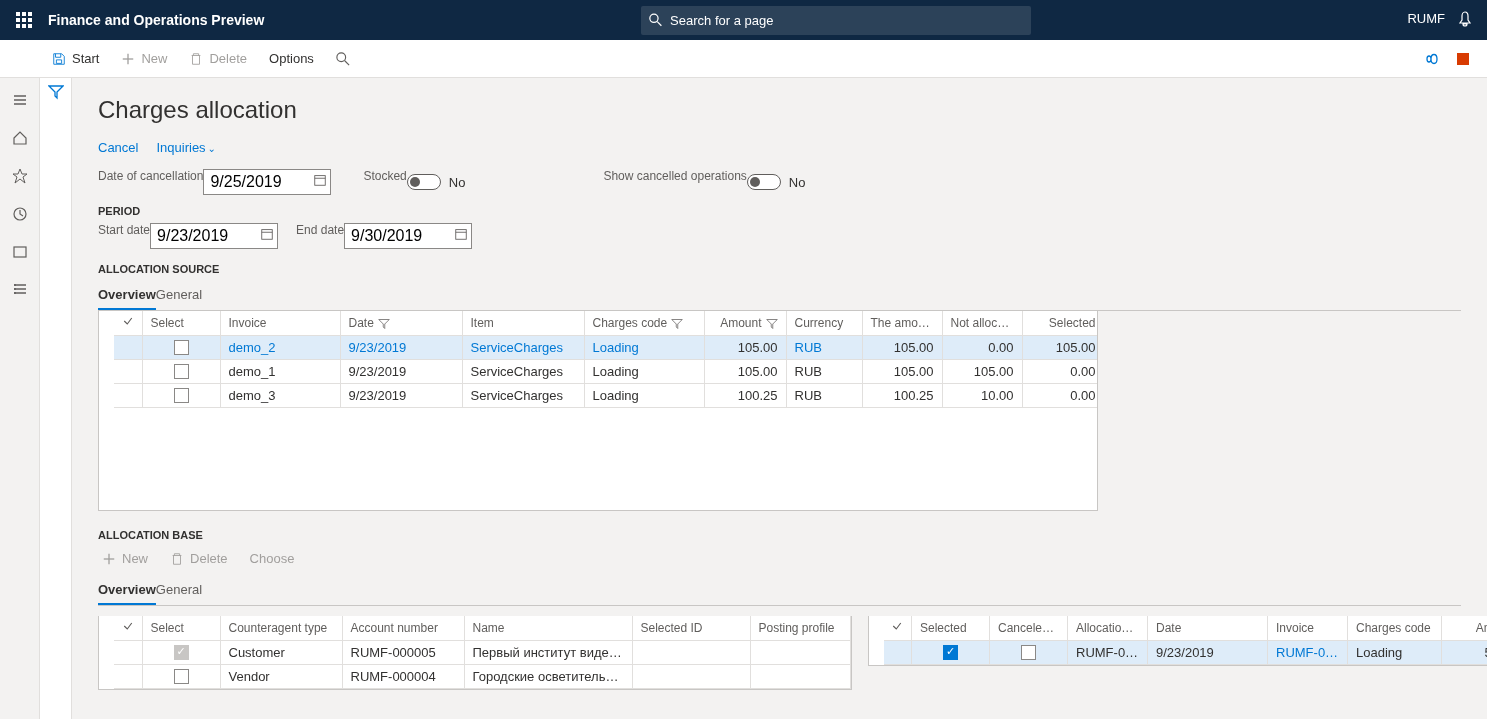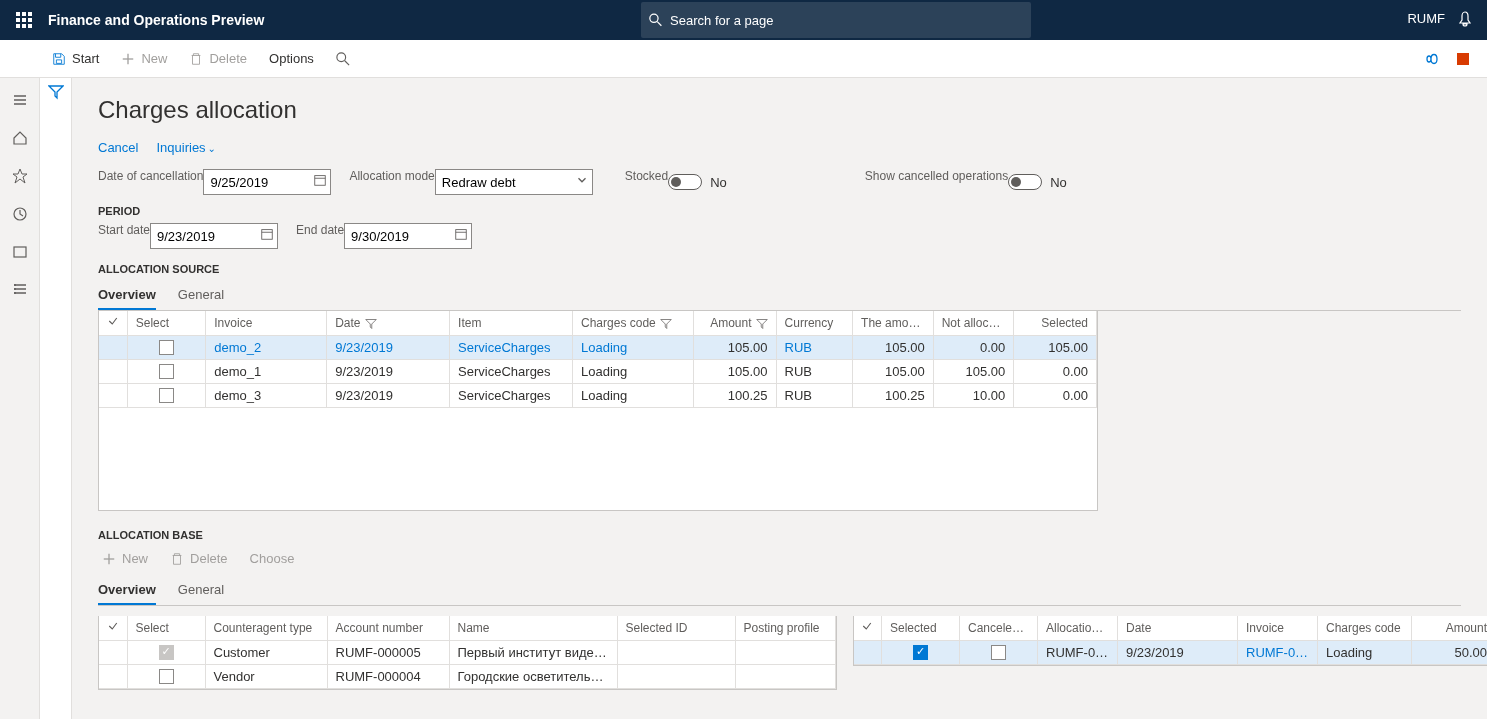--- a/index.html
+++ b/index.html
@@ -2,21 +2,21 @@
 <html><head>
 <meta charset="utf-8">
 <style>
 * { box-sizing: border-box; margin: 0; padding: 0; }
 body { font-family: 'Segoe UI', Tahoma, sans-serif; font-size: 13px; color: #323130; background: #f3f2f1; overflow: hidden; }
 .top-bar { background: #0f2843; color: #fff; height: 40px; display: flex; align-items: center; padding: 0 8px; }
 .waffle { width: 32px; height: 32px; display: flex; align-items: center; justify-content: center; cursor: pointer; }
 .waffle svg { fill: #fff; }
 .app-title { font-weight: 600; font-size: 14px; margin-left: 8px; }
 .search-wrap { flex: 1; display: flex; justify-content: center; }
-.search-box { width: 390px; height: 36px; background: rgba(255,255,255,0.12); border-radius: 2px; display: flex; align-items: center; padding: 0 8px; color: #fff; }
+.search-box { width: 390px; height: 29px; background: rgba(255,255,255,0.12); border-radius: 2px; display: flex; align-items: center; padding: 0 8px; color: #fff; }
 .search-box svg { fill: #fff; margin-right: 8px; }
 .search-box input { background: transparent; border: none; color: #fff; outline: none; width: 100%; font-size: 13px; }
 .search-box input::placeholder { color: #fff; }
 .user-area { display: flex; align-items: flex-start; gap: 12px; margin-right: 6px; }
 .user-name { font-size: 13px; }
 .bell { cursor: pointer; }
 .bell svg { fill: #fff; }
 .action-bar { background: #fff; height: 38px; border-bottom: 1px solid #e1dfdd; display: flex; align-items: center; padding: 0 10px 0 42px; }
 .ab-left { display: flex; align-items: center; gap: 2px; }
 .ab-btn { display: flex; align-items: center; gap: 6px; padding: 5px 10px; cursor: pointer; color: #323130; font-size: 13px; }
@@ -32,32 +32,32 @@
 .filter-col svg { fill: #0078d4; width: 16px; height: 16px; cursor: pointer; }
 .content { flex: 1; overflow: auto; padding: 18px 26px 20px 26px; background: #f3f2f1; }
 .page-title { font-size: 24px; font-weight: 300; color: #323130; margin-bottom: 16px; }
 .link-row { display: flex; gap: 18px; margin-bottom: 14px; font-size: 13px; }
 .link { color: #0078d4; cursor: pointer; }
 .link .chev { font-size: 10px; margin-left: 2px; }
 .field-row { display: flex; gap: 18px; margin-bottom: 10px; flex-wrap: wrap; }
 .field { display: flex; }
 .field-label { font-size: 12px; color: #605e5c; margin-bottom: 3px; }
 .input-wrap { position: relative; }
-.text-input { width: 128px; height: 26px; border: 1px solid #8a8886; background: #fff; padding: 0 24px 0 6px; font-size: 13px; }
+.text-input { width: 128px; height: 26px; border: 1px solid #8a8886; background: #fff; padding: 0 24px 0 6px; font-size: 16px; }
 .select-input { width: 158px; height: 26px; border: 1px solid #8a8886; background: #fff; padding: 0 24px 0 6px; font-size: 13px; }
 .input-icon { position: absolute; right: 4px; top: 4px; color: #605e5c; pointer-events: none; }
 .input-icon svg { width: 14px; height: 14px; fill: #605e5c; }
 .toggle { width: 34px; height: 16px; border: 1px solid #605e5c; border-radius: 10px; position: relative; background: #fff; cursor: pointer; }
 .toggle .knob { width: 10px; height: 10px; background: #605e5c; border-radius: 50%; position: absolute; top: 2px; left: 2px; }
 .toggle-row { display: flex; align-items: center; gap: 8px; height: 26px; }
 .section-label { font-size: 11px; font-weight: 600; color: #323130; margin: 8px 0 6px 0; }
-.tabs { display: flex; gap: 22px; border-bottom: 1px solid #c8c6c4; margin-bottom: 0; }
+.tabs { display: flex; border-bottom: 1px solid #c8c6c4; margin-bottom: 0; }
 .tab { padding: 6px 0; font-size: 13px; color: #605e5c; cursor: pointer; border-bottom: 2px solid transparent; }
 .tab.active { color: #323130; font-weight: 600; border-bottom: 2px solid #0078d4; }
-.grid { border: 1px solid #c8c6c4; border-top: none; background: #fff; overflow: auto; }
+.grid { border: 1px solid #c8c6c4; border-top: none; background: #fff; overflow: auto; padding-left: 15px; }
 .grid table { border-collapse: collapse; width: 100%; table-layout: fixed; }
 .grid th, .grid td { border-right: 1px solid #e1dfdd; border-bottom: 1px solid #e1dfdd; padding: 4px 8px; text-align: left; font-size: 13px; font-weight: normal; height: 24px; white-space: nowrap; overflow: hidden; text-overflow: ellipsis; }
 .grid th { background: #fff; color: #605e5c; font-size: 12px; }
 .grid .num { text-align: right; }
 .grid .chk-col { width: 26px; text-align: center; padding: 2px; }
 .grid tr.hl td { background: #deecf9; }
 .grid .linkc { color: #0078d4; cursor: pointer; }
 .mini-chk { width: 15px; height: 15px; border: 1px solid #8a8886; display: inline-block; vertical-align: middle; position: relative; background: #fff; }
 .mini-chk.checked { background: #0078d4; border-color: #0078d4; }
 .mini-chk.checked::after { content: '✓'; color: #fff; position: absolute; font-size: 11px; left: 2px; top: -1px; }
@@ -207,29 +207,20 @@
     </div>
 
     <div class="field-row">
       <div class="field">
         <span class="field-label">Date of cancellation</span>
         <div class="input-wrap">
           <input class="text-input" value="9/25/2019" style="">
           <span class="input-icon"><svg viewBox="0 0 16 16">
                 <rect x="2" y="3" width="12" height="11" fill="none" stroke="#605e5c"></rect>
                 <line x1="2" y1="6" x2="14" y2="6" stroke="#605e5c"></line>
-              </svg></span>
-        </div>
-      </div>
-      <div class="field">
-        <span class="field-label">Allocation mode</span>
-        <div class="input-wrap">
-          <input class="select-input" value="Redraw debt" style="">
-          <span class="input-icon"><svg viewBox="0 0 16 16">
-                <path d="M4 6 L8 10 L12 6" fill="none" stroke="#605e5c" stroke-width="1.5"></path>
               </svg></span>
         </div>
       </div>
       <div class="field" style="margin-left:14px;">
         <span class="field-label">Stocked</span>
         <div class="toggle-row">
           <div class="toggle">
               <div class="knob"></div>
             </div>
           <span>No</span>

